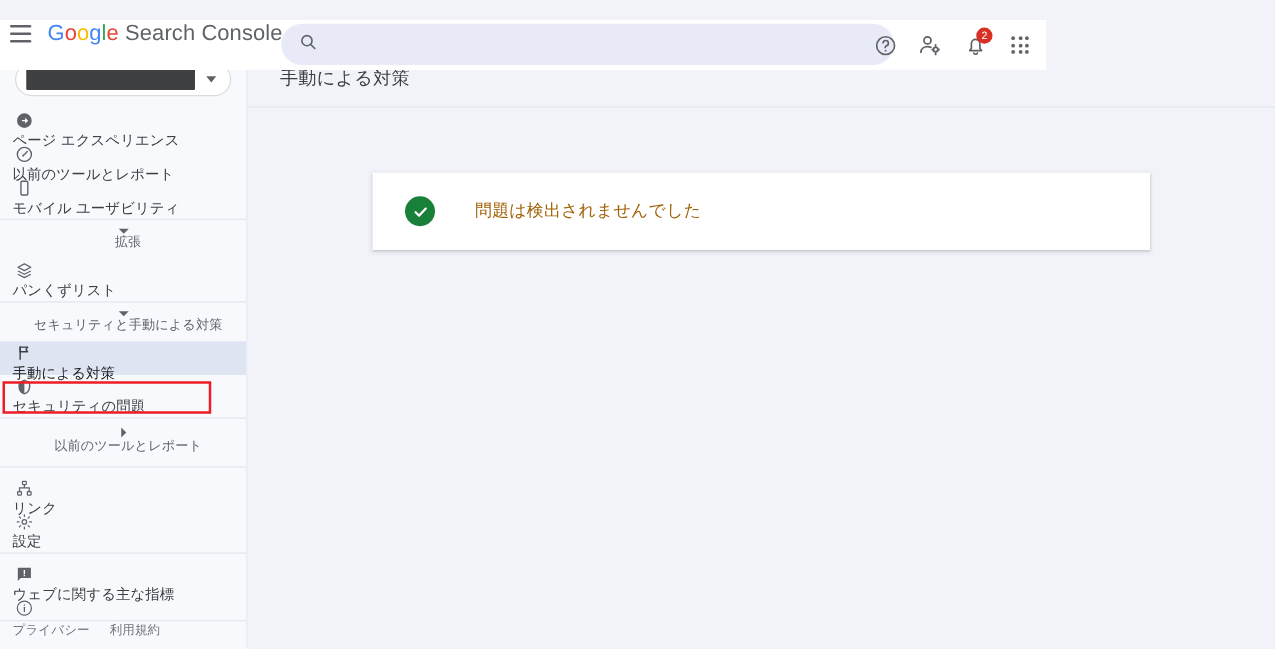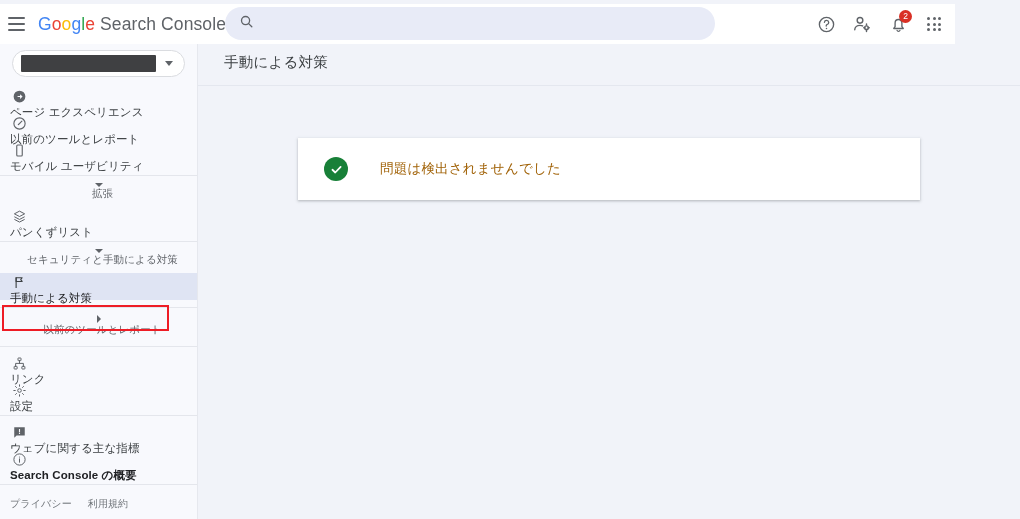--- a/index.html
+++ b/index.html
@@ -17,26 +17,25 @@
   .app {
     position: relative;
     width: 1020px;
     height: 519px;
     background: #f1f3f9;
   }
 
   
   .header {
     position: absolute;
-    top: 4px; left: 0;
-    width: 955px;
+    top: 16px; left: 0;
+    width: 837px;
     height: 40px;
     background: #ffffff;
     display: flex;
-    align-items: center;
     z-index: 20;
   }
   .hamburger {
     width: 22px;
     height: 22px;
     margin-left: 8px;
     margin-right: 8px;
     display: flex;
     flex-direction: column;
     justify-content: center;
@@ -252,21 +251,21 @@
     margin: 7px 0 7px 0;
   }
   .nav-label.bold { font-weight: 700; color: #202124; }
 
   .sb-footer {
     position: absolute;
     bottom: 0;
     left: 0;
     width: 197px;
     box-sizing: border-box;
-    padding: 12px 0 8px 10px;
+    padding: 0 0 8px 10px;
     border-top: 1px solid #e4e6ec;
     display: flex;
     gap: 16px;
     background: #f8f9fd;
   }
   .sb-footer a {
     font-size: 10px;
     color: #70757a;
     text-decoration: none;
     letter-spacing: 0.1px;
@@ -458,20 +457,28 @@
     <div class="nav-item selected">
       <span class="nav-ico">
         <svg width="15" height="15" viewBox="0 0 24 24" fill="none" stroke="#3c4043" stroke-width="1.8" stroke-linejoin="round">
           <path d="M6.6 3.4v17.2"></path>
           <path d="M6.6 4.3h9.6l-2.2 3 2.2 3H6.6z"></path>
         </svg>
       </span>
       <span class="nav-label">手動による対策</span>
     </div>
 
+    <div class="nav-item">
+      <span class="nav-ico">
+        <svg width="15" height="15" viewBox="0 0 24 24" fill="#5f6368">
+          <path d="M12 2.6L4.4 6v6c0 4.5 3.2 8.6 7.6 9.6 4.4-1 7.6-5.1 7.6-9.6V6L12 2.6zm0 1.9l5.8 2.6V12c0 3.5-2.4 6.8-5.8 7.7z"></path>
+        </svg>
+      </span>
+      <span class="nav-label">セキュリティの問題</span>
+    </div>
 
     <div class="divider"></div>
 
     <div class="group-head">
       <span class="tri-right"></span>
       <span class="group-label">以前のツールとレポート</span>
     </div>
 
     <div class="divider"></div>
 

